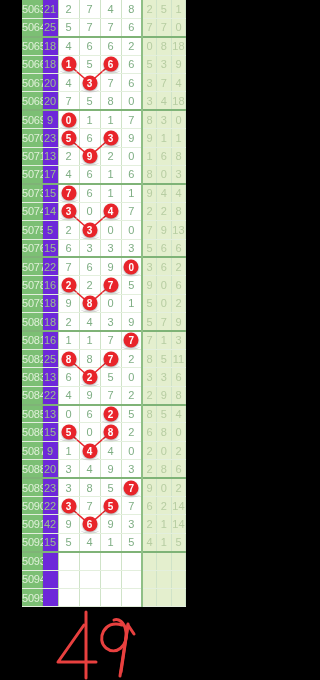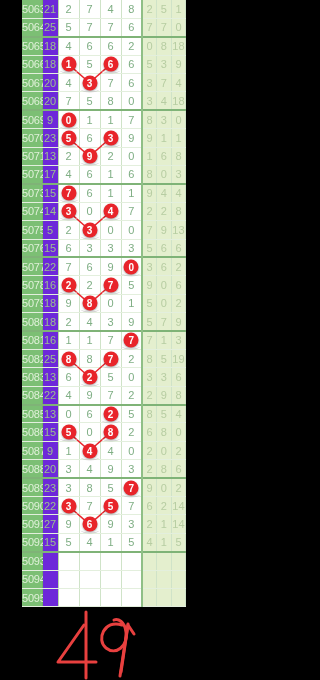--- a/index.html
+++ b/index.html
@@ -378,21 +378,21 @@
           <td class="c-d-cell">
             <span class="marker">8</span>
           </td>
           <td class="c-d-cell">8</td>
           <td class="c-d-cell">
             <span class="marker">7</span>
           </td>
           <td class="c-d-cell last-d">2</td>
           <td class="c-x-cell">8</td>
           <td class="c-x-cell">5</td>
-          <td class="c-x-cell">19</td>
+          <td class="c-x-cell">11</td>
         </tr>
         <tr>
           <td class="c-id-cell">5083</td>
           <td class="c-sum-cell">13</td>
           <td class="c-d-cell">6</td>
           <td class="c-d-cell">
             <span class="marker">2</span>
           </td>
           <td class="c-d-cell">5</td>
           <td class="c-d-cell last-d">0</td>
@@ -486,21 +486,21 @@
           <td class="c-d-cell">
             <span class="marker">5</span>
           </td>
           <td class="c-d-cell last-d">7</td>
           <td class="c-x-cell">6</td>
           <td class="c-x-cell">2</td>
           <td class="c-x-cell">14</td>
         </tr>
         <tr>
           <td class="c-id-cell">5091</td>
-          <td class="c-sum-cell">27</td>
+          <td class="c-sum-cell">42</td>
           <td class="c-d-cell">9</td>
           <td class="c-d-cell">
             <span class="marker">6</span>
           </td>
           <td class="c-d-cell">9</td>
           <td class="c-d-cell last-d">3</td>
           <td class="c-x-cell">2</td>
           <td class="c-x-cell">1</td>
           <td class="c-x-cell">14</td>
         </tr>

